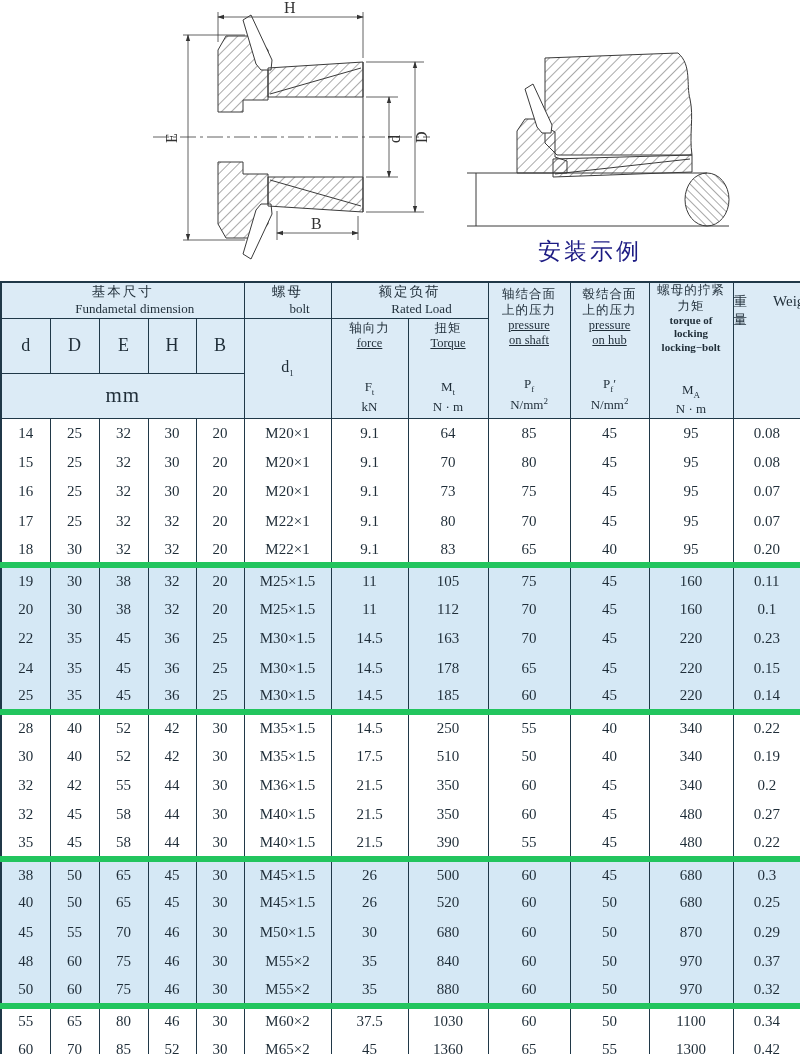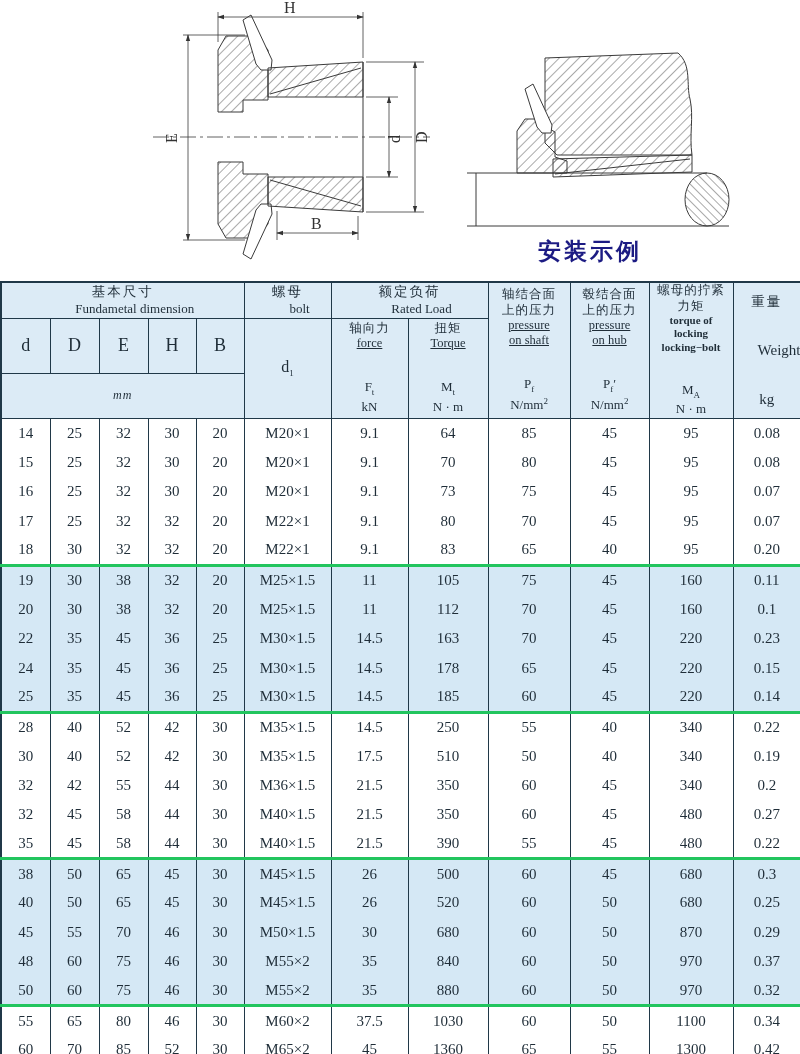--- a/index.html
+++ b/index.html
@@ -5,50 +5,50 @@
   * { margin:0; padding:0; box-sizing:border-box; }
   html,body { width:800px; height:1054px; background:#ffffff; overflow:hidden;
               font-family:"Liberation Serif", serif; color:#1f2d38; }
   #stage { position:relative; width:800px; height:1054px; }
 
   
   #draw-area { position:absolute; left:0; top:0; width:800px; height:281px; }
   #left-drawing  { position:absolute; left:85px;  top:0;    }
   #right-drawing { position:absolute; left:445px; top:33px; }
   #install-caption { position:absolute; left:538px; top:236px;
-      font-family:"DejaVu Sans", sans-serif; font-weight:bold;
+      font-family:"DejaVu Sans", sans-serif; font-weight:normal;
       font-size:23px; letter-spacing:3px; color:#1c1b83; }
   svg text { font-family:"Liberation Serif", serif; }
 
   
   #spec-table { position:absolute; left:0; top:281px; width:800px; height:773px;
       border-collapse:collapse; table-layout:fixed; background:#fff;
       border:2px solid #203848; }
   #spec-table thead th { border:1px solid #203848; background:#dcebf6;
       font-weight:normal; vertical-align:middle; text-align:center; padding:0; }
   #spec-table tbody td { border-left:1px solid #203848; border-right:1px solid #203848;
       border-top:none; border-bottom:none;
       text-align:center; vertical-align:middle; font-size:15px; padding:0; }
   #spec-table tbody tr { height:29.36px; }
   #spec-table tbody tr.band td { background:#d5e8f5; }
-  #spec-table tbody tr.sep td { border-top:3px solid #22c55e; }
+  #spec-table tbody tr.sep td { border-top:6px solid #22c55e; }
   tr.h1 { height:36px; } tr.h2 { height:48px; } tr.h3 { height:43px; }
 
   .cnline { font-size:13.5px; letter-spacing:2px; }
   .enline { font-size:13px;padding-left:24px; }
   .cn2    { font-size:12.5px; letter-spacing:1px; line-height:1.25; }
   .en2    { font-size:12.5px; line-height:1.2;text-decoration:underline; }
   .en3    { font-size:11px;   line-height:1.2;font-weight:bold; }
   .sym    { font-size:13px; line-height:1.3;margin-top:28px; }
   .unit   { font-size:13px; line-height:1.3; }
   sub { font-size:9px; } sup { font-size:9px; }
   .dimletter { font-size:18px; }
-  .mmcell    { font-size:12px; letter-spacing:1px;font-style:italic; }
+  .mmcell    { font-size:21px; letter-spacing:1px; }
   .d1cell    { font-size:16px; }
-  .vspread { height:100%; display:flex; flex-direction:column;
+  .vspread { height:100%; display:flex; flex-direction:row;
              justify-content:space-between; padding:10px 0 8px 0; }
 </style>
 </head>
 <body>
 
 <div id="stage">
 
   <div id="draw-area">
 
     <svg id="left-drawing" viewBox="0 0 360 270" width="360" height="270">

